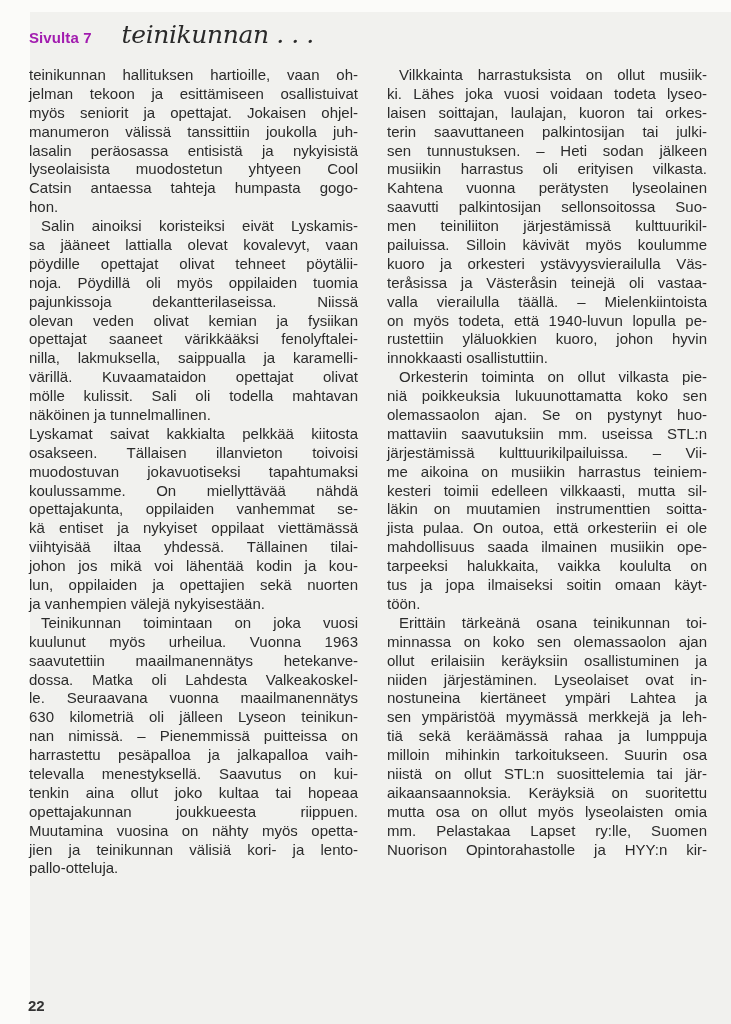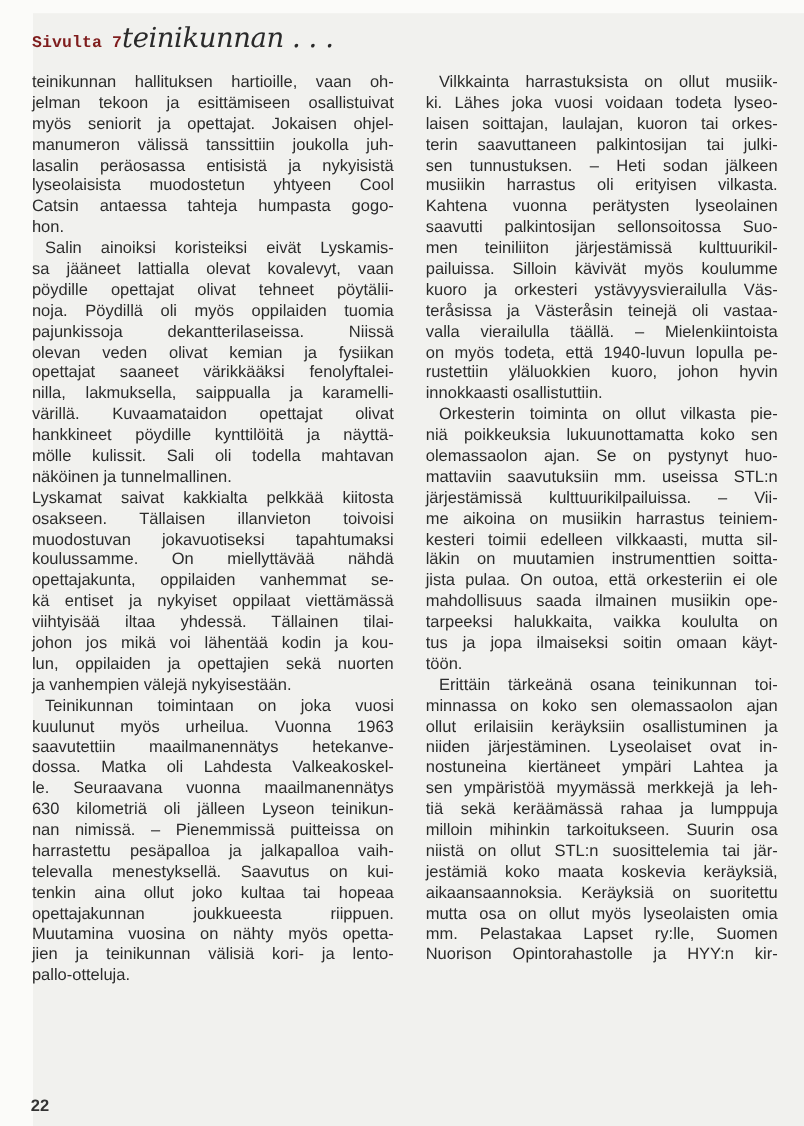--- a/index.html
+++ b/index.html
@@ -12,28 +12,28 @@
   }
   .page-tint {
     position: absolute; left: 30px; top: 12px; width: 701px; height: 1012px;
     background: #f1f1ee;
   }
   .header {
     position: absolute; left: 29px; top: 20px; height: 40px;
     display: flex; align-items: baseline;
   }
   .section-label {
-    font-family: Liberation Mono, monospace;
-    font-weight: bold; font-size: 15px; color: #7f1d1d;
+    font-family: Liberation Sans, sans-serif;
+    font-weight: bold; font-size: 15px; color: #a21caf;
     letter-spacing: 0.1px;
   }
   .section-title {
     font-family: "DejaVu Serif", serif;
     font-style: italic; font-size: 25px; color: #2a2a2a;
-    letter-spacing: -0.4px;
+    margin-left: 30px; letter-spacing: -0.4px;
   }
   .column {
     position: absolute; top: 66px;
     font-size: 15px; line-height: 18.9px;
     color: #2b2b2b;
   }
   .col-left { left: 29px; width: 329px; }
   .col-right { left: 387px; width: 320px; }
   .line {
     display: block; white-space: nowrap;
@@ -71,21 +71,20 @@
     <div>
       <span class="line indent">Salin ainoiksi koristeiksi eivät Lyskamis-</span>
       <span class="line">sa jääneet lattialla olevat kovalevyt, vaan</span>
       <span class="line">pöydille opettajat olivat tehneet pöytälii-</span>
       <span class="line">noja.  Pöydillä oli myös oppilaiden tuomia</span>
       <span class="line">pajunkissoja  dekantterilaseissa.  Niissä</span>
       <span class="line">olevan veden olivat kemian ja fysiikan</span>
       <span class="line">opettajat saaneet värikkääksi fenolyftalei-</span>
       <span class="line">nilla, lakmuksella, saippualla ja karamelli-</span>
       <span class="line">värillä.  Kuvaamataidon opettajat olivat</span>
-      <span class="line">hankkineet pöydille kynttilöitä ja näyttä-</span>
       <span class="line">mölle kulissit.  Sali oli todella mahtavan</span>
       <span class="line last">näköinen ja tunnelmallinen.</span>
     </div>
     <div>
       <span class="line">Lyskamat saivat kakkialta pelkkää kiitosta</span>
       <span class="line">osakseen.  Tällaisen illanvieton toivoisi</span>
       <span class="line">muodostuvan jokavuotiseksi tapahtumaksi</span>
       <span class="line">koulussamme.  On miellyttävää nähdä</span>
       <span class="line">opettajakunta, oppilaiden vanhemmat se-</span>
       <span class="line">kä entiset ja nykyiset oppilaat viettämässä</span>
@@ -148,21 +147,20 @@
     <div>
       <span class="line indent">Erittäin tärkeänä osana teinikunnan toi-</span>
       <span class="line">minnassa on koko sen olemassaolon ajan</span>
       <span class="line">ollut erilaisiin keräyksiin osallistuminen ja</span>
       <span class="line">niiden järjestäminen. Lyseolaiset ovat in-</span>
       <span class="line">nostuneina kiertäneet ympäri Lahtea ja</span>
       <span class="line">sen ympäristöä myymässä merkkejä ja leh-</span>
       <span class="line">tiä sekä keräämässä rahaa ja lumppuja</span>
       <span class="line">milloin mihinkin tarkoitukseen. Suurin osa</span>
       <span class="line">niistä on ollut STL:n suosittelemia tai jär-</span>
-      <span class="line">jestämiä koko maata koskevia keräyksiä,</span>
       <span class="line">aikaansaannoksia. Keräyksiä on suoritettu</span>
       <span class="line">mutta osa on ollut myös lyseolaisten omia</span>
       <span class="line">mm.  Pelastakaa  Lapset  ry:lle,  Suomen</span>
       <span class="line">Nuorison Opintorahastolle ja HYY:n kir-</span>
     </div>
   </div>
 
 <div class="page-number">22</div>
 
 </body></html>

